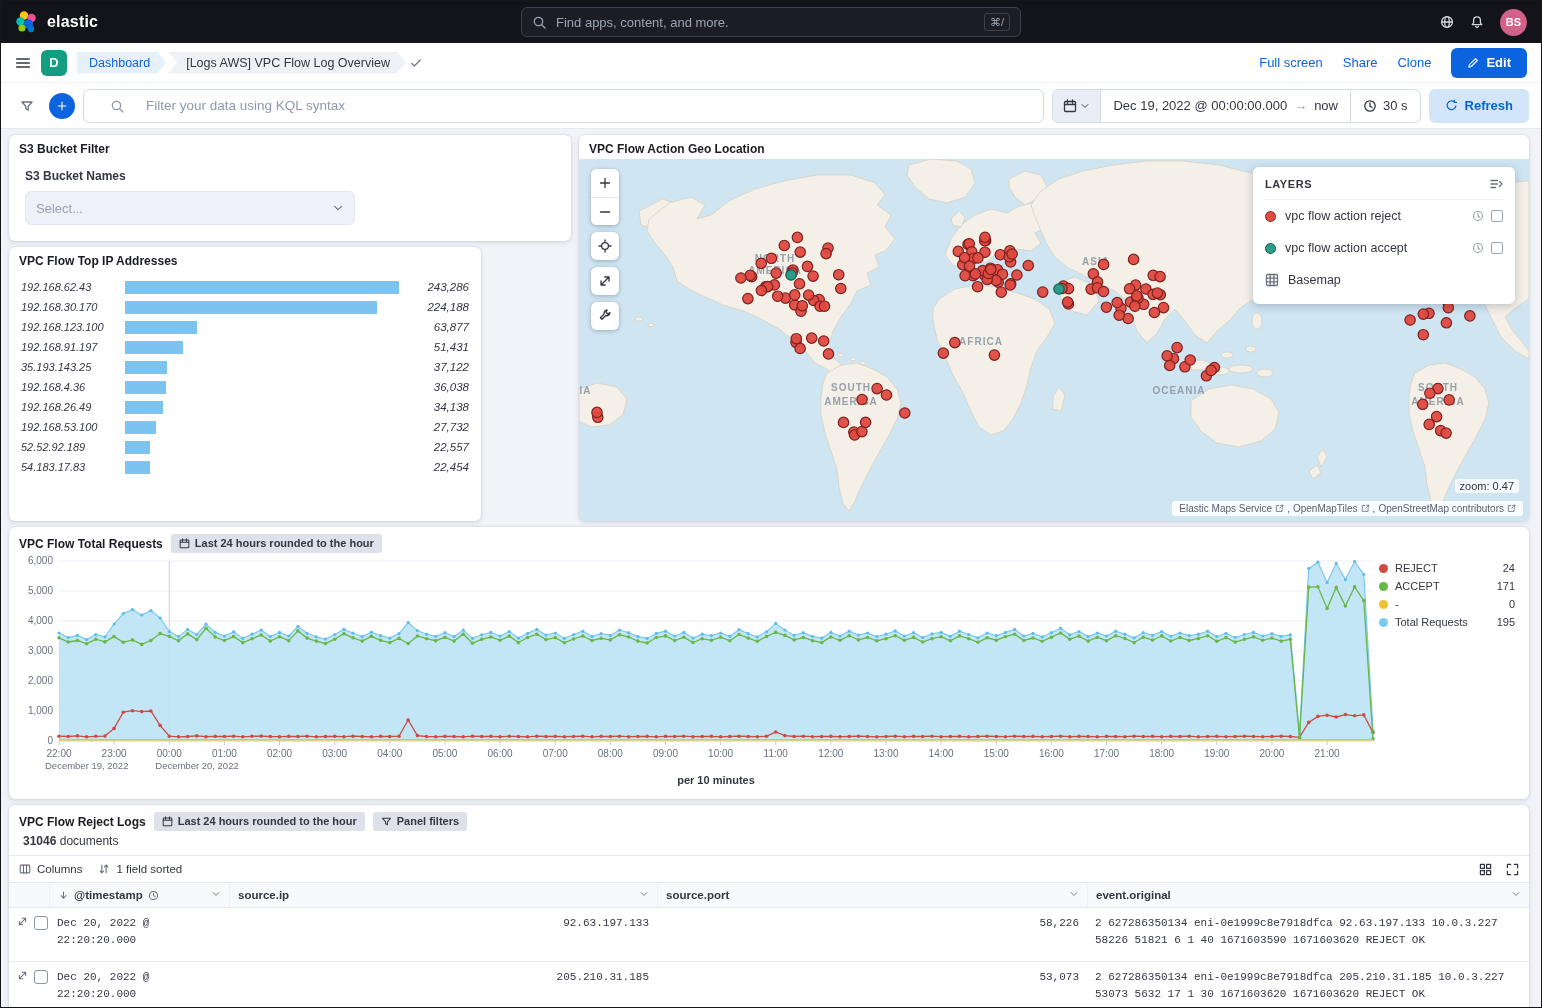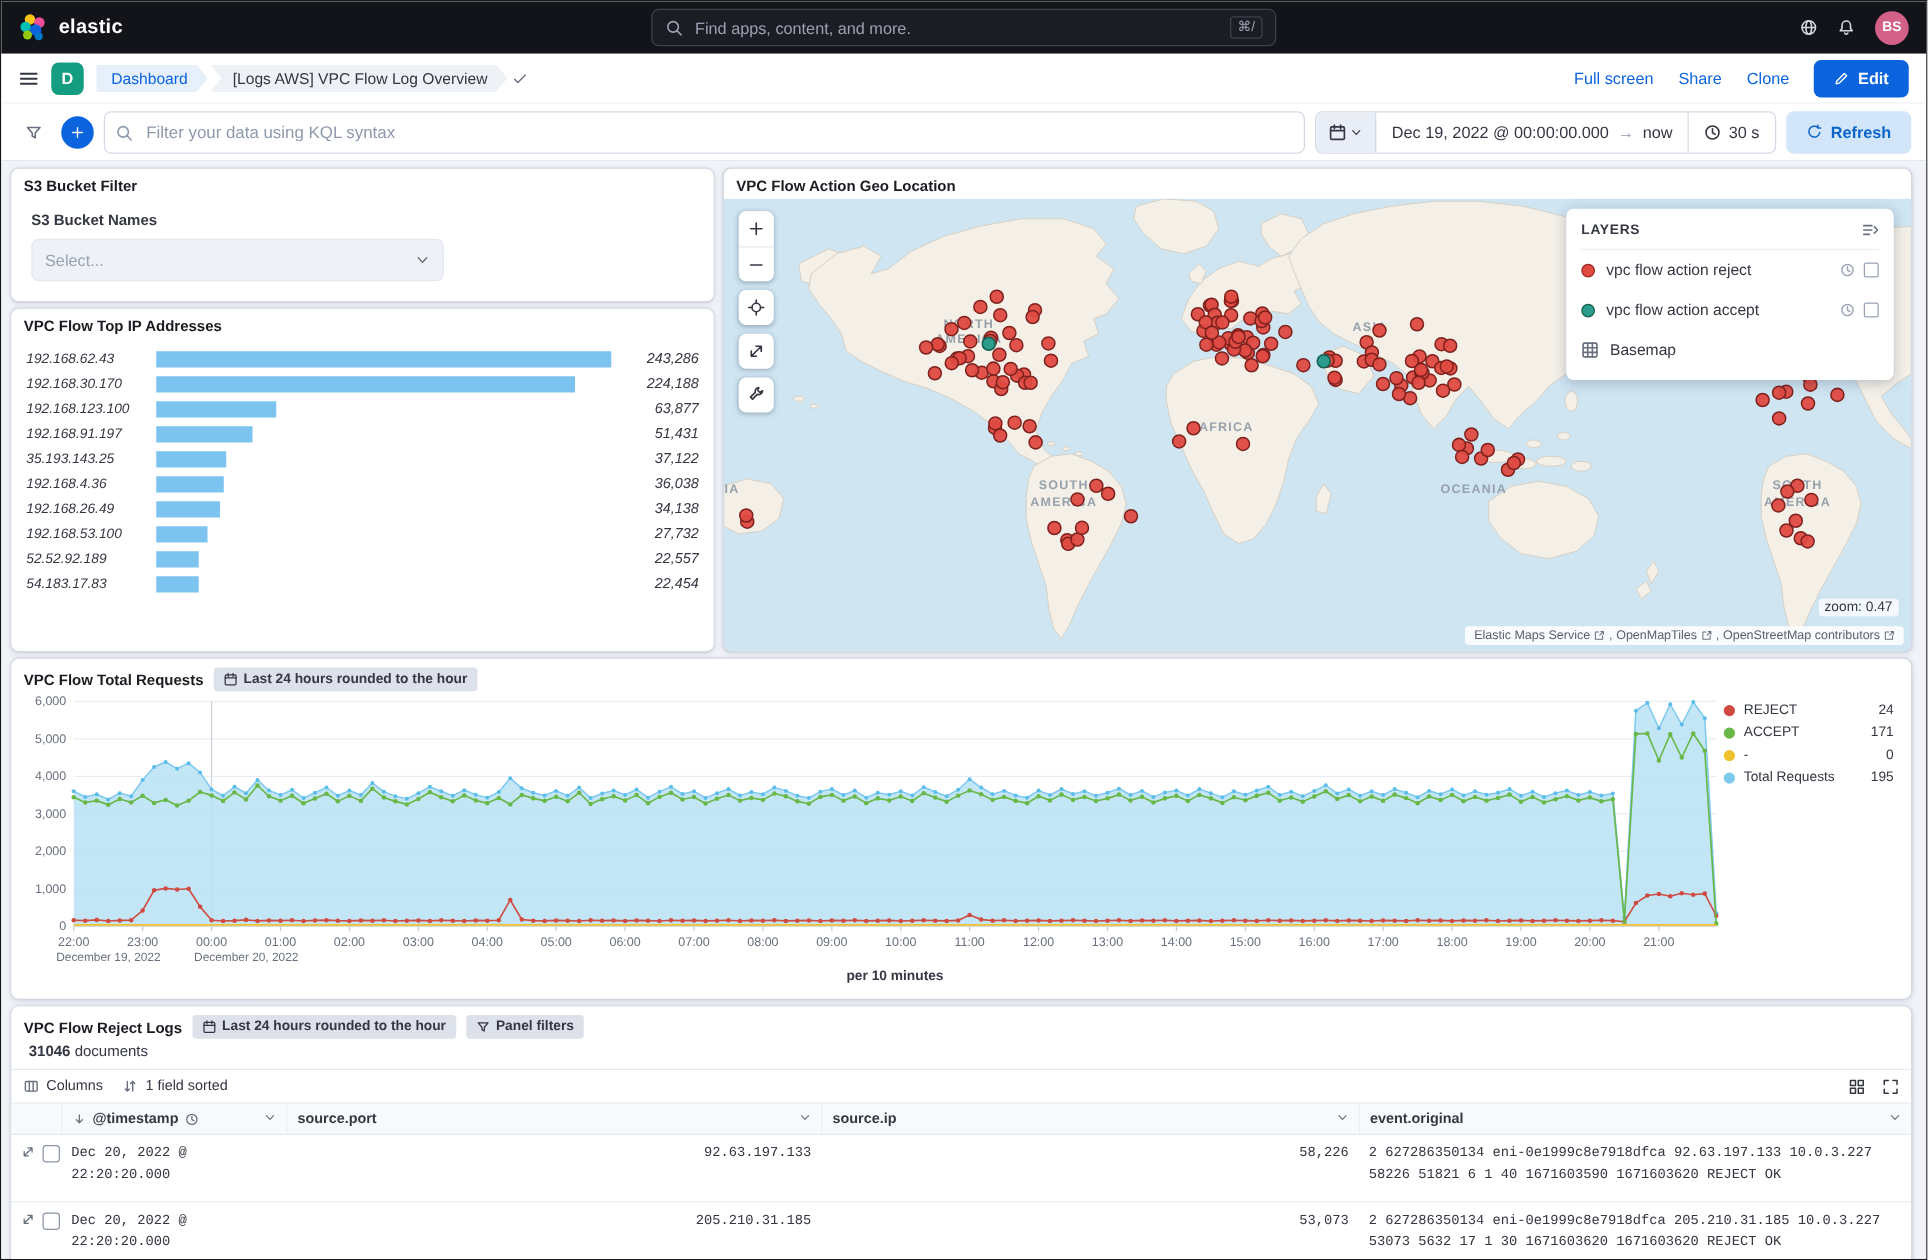--- a/index.html
+++ b/index.html
@@ -25,21 +25,21 @@
   .crumb.current { background:#eef1f6; color:#343741; clip-path:polygon(0 0, calc(100% - 9px) 0, 100% 50%, calc(100% - 9px) 100%, 0 100%, 9px 50%); padding-left:18px; }
   .crumb-check { color:#69707d; display:flex; margin-left:2px; }
   .head-actions { margin-left:auto; display:flex; align-items:center; gap:20px; }
   .head-link { color:#0b64dd; font-size:13px; cursor:pointer; }
   .edit-btn { display:flex; align-items:center; gap:7px; background:#0b64dd; color:#fff; border:none; border-radius:6px; height:30px; padding:0 16px; font-size:13px; font-weight:600; font-family:inherit; cursor:pointer; }
 
   
   .querybar { position:absolute; top:82px; left:0; right:0; height:46px; background:#fff; border-bottom:1px solid #e4e8ef; display:flex; align-items:center; gap:8px; padding:0 12px; }
   .qb-iconbtn { width:28px; height:28px; border-radius:50%; display:flex; align-items:center; justify-content:center; color:#69707d; border:none; background:#fff; cursor:pointer; }
   .qb-addbtn { width:26px; height:26px; border-radius:50%; background:#0b64dd; color:#fff; display:flex; align-items:center; justify-content:center; border:none; cursor:pointer; }
-  .kql { flex:1; height:34px; border:1px solid #d3dae6; border-radius:6px; background:#fff; display:flex; align-items:center; gap:9px; padding:0 8px; color:#8e99ab; }
+  .kql { flex:1; height:34px; border:1px solid #d3dae6; border-radius:6px; background:#fff; display:flex; align-items:center; gap:20px; padding:0 26px; color:#8e99ab; }
   .kql input { flex:1; border:none; outline:none; font-size:13.5px; font-family:inherit; color:#343741; background:transparent; }
   .kql input::placeholder { color:#8e99ab; }
   .datepicker { display:flex; align-items:center; height:34px; border:1px solid #d3dae6; border-radius:6px; background:#fff; overflow:hidden; }
   .dp-cal { height:100%; width:48px; background:#e9eef6; display:flex; align-items:center; justify-content:center; gap:3px; color:#343741; border-right:1px solid #d3dae6; cursor:pointer; }
   .dp-range { display:flex; align-items:center; gap:7px; padding:0 12px; font-size:13px; color:#343741; cursor:pointer; }
   .dp-arrow { color:#8e99ab; }
   .dp-interval { display:flex; align-items:center; gap:6px; padding:0 12px; border-left:1px solid #d3dae6; font-size:13px; color:#343741; height:100%; cursor:pointer; }
   .refresh-btn { display:flex; align-items:center; gap:7px; height:34px; padding:0 16px; border:none; border-radius:6px; background:#d3e5f8; color:#0b64c9; font-size:13px; font-weight:600; font-family:inherit; cursor:pointer; }
 
   
@@ -48,21 +48,21 @@
   .p-head { display:flex; align-items:center; gap:8px; padding:7px 10px 3px; }
   .p-title { font-size:12px; font-weight:700; color:#1a1c21; }
   .badge { display:inline-flex; align-items:center; gap:5px; background:#dce1ea; color:#343741; font-size:11px; font-weight:600; border-radius:3px; padding:2px 8px; line-height:15px; }
 
   .panel-s3 { left:8px; top:6px; width:562px; height:106px; }
   .s3-body { padding:10px 16px; }
   .s3-label { font-size:12px; font-weight:700; color:#343741; margin-bottom:8px; }
   .select { width:330px; height:34px; background:#eef2f8; border:1px solid #e2e7f0; border-radius:6px; display:flex; align-items:center; padding:0 10px; color:#98a2b3; font-size:13px; cursor:pointer; }
   .select .i { margin-left:auto; color:#69707d; }
 
-  .panel-ips { left:8px; top:118px; width:562px; height:274px; }
+  .panel-ips { left:8px; top:118px; width:472px; height:274px; }
   .ips-rows { padding:6px 12px 0; }
   .ip-row { display:flex; align-items:center; height:20px; gap:8px;font-style:italic; }
   .ip-label { width:96px; font-size:11px; color:#343741; }
   .bar-track { flex:1; height:13px; position:relative; }
   .bar { height:13px; }
   .ip-value { width:62px; text-align:right; font-size:11.5px; color:#343741; }
 
   .panel-geo { left:578px; top:6px; width:950px; height:386px; }
   .map-wrap { position:absolute; top:24px; left:0; right:0; bottom:0; background:#cfe5f2; overflow:hidden; border-radius:0 0 6px 6px; }
   .map-wrap svg.world { display:block; width:100%; height:100%; }
@@ -1297,27 +1297,27 @@
               <svg width="11" height="11" viewBox="0 0 14 14" fill="none" stroke="currentColor" stroke-width="1.3" stroke-linecap="round" stroke-linejoin="round">
                 <circle cx="7" cy="7" r="5.2"></circle>
                 <path d="M7 4v3.2l2.2 1.3"></path>
               </svg>
             </span>
             <span class="chev"><svg width="10" height="10" viewBox="0 0 14 14" fill="none" stroke="currentColor" stroke-width="1.3" stroke-linecap="round" stroke-linejoin="round">
                 <path d="M3 5l4 4 4-4"></path>
               </svg></span>
           </div>
           <div class="gh-cell">
-            <span>source.port</span>
+            <span>source.ip</span>
             <span class="chev"><svg width="10" height="10" viewBox="0 0 14 14" fill="none" stroke="currentColor" stroke-width="1.3" stroke-linecap="round" stroke-linejoin="round">
                 <path d="M3 5l4 4 4-4"></path>
               </svg></span>
           </div>
           <div class="gh-cell">
-            <span>source.ip</span>
+            <span>source.port</span>
             <span class="chev"><svg width="10" height="10" viewBox="0 0 14 14" fill="none" stroke="currentColor" stroke-width="1.3" stroke-linecap="round" stroke-linejoin="round">
                 <path d="M3 5l4 4 4-4"></path>
               </svg></span>
           </div>
           <div class="gh-cell">
             <span>event.original</span>
             <span class="chev"><svg width="10" height="10" viewBox="0 0 14 14" fill="none" stroke="currentColor" stroke-width="1.3" stroke-linecap="round" stroke-linejoin="round">
                 <path d="M3 5l4 4 4-4"></path>
               </svg></span>
           </div>

